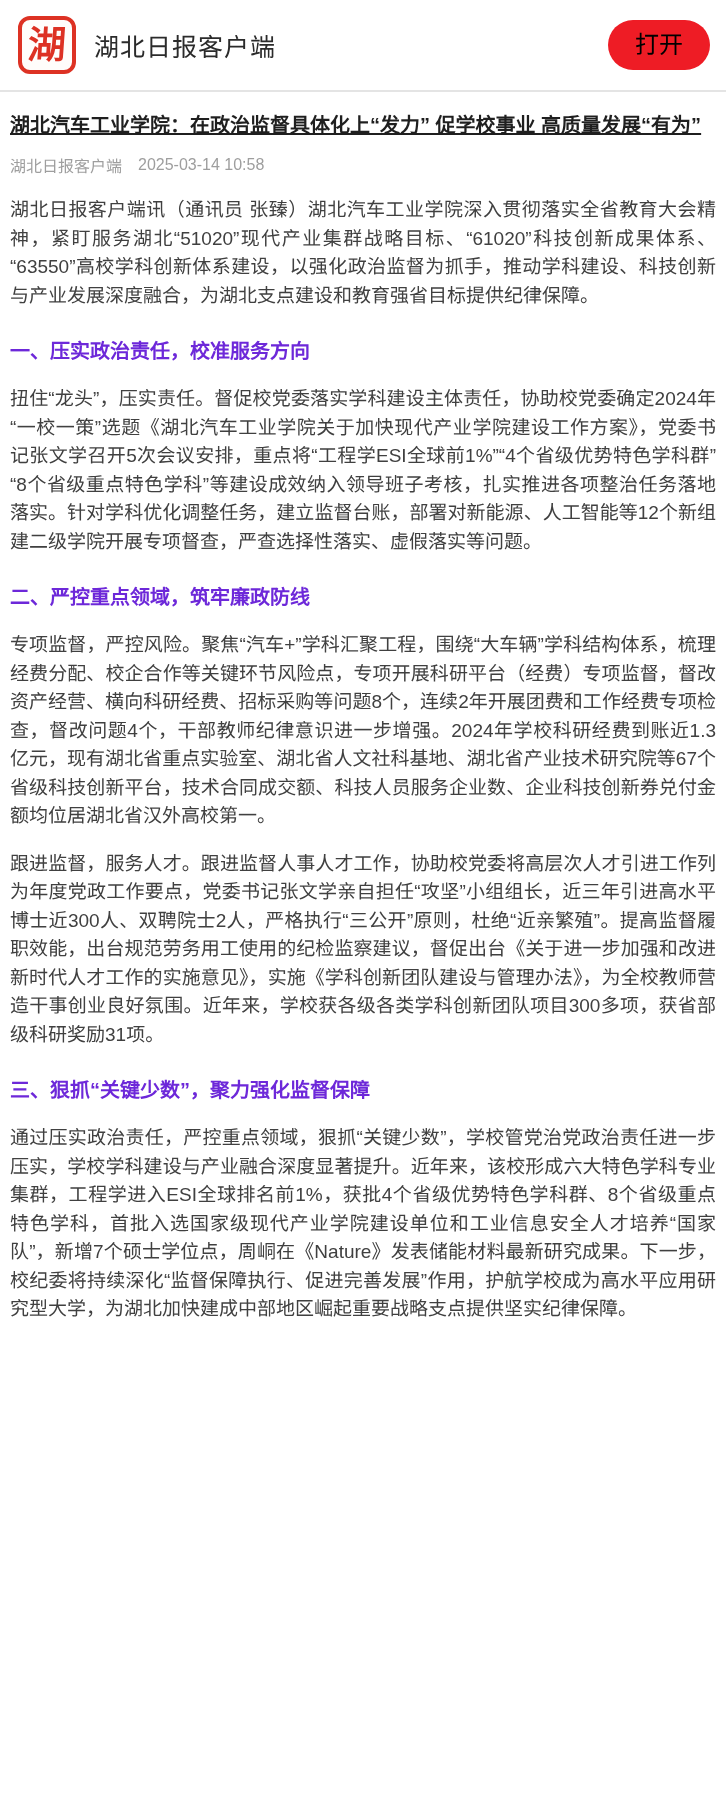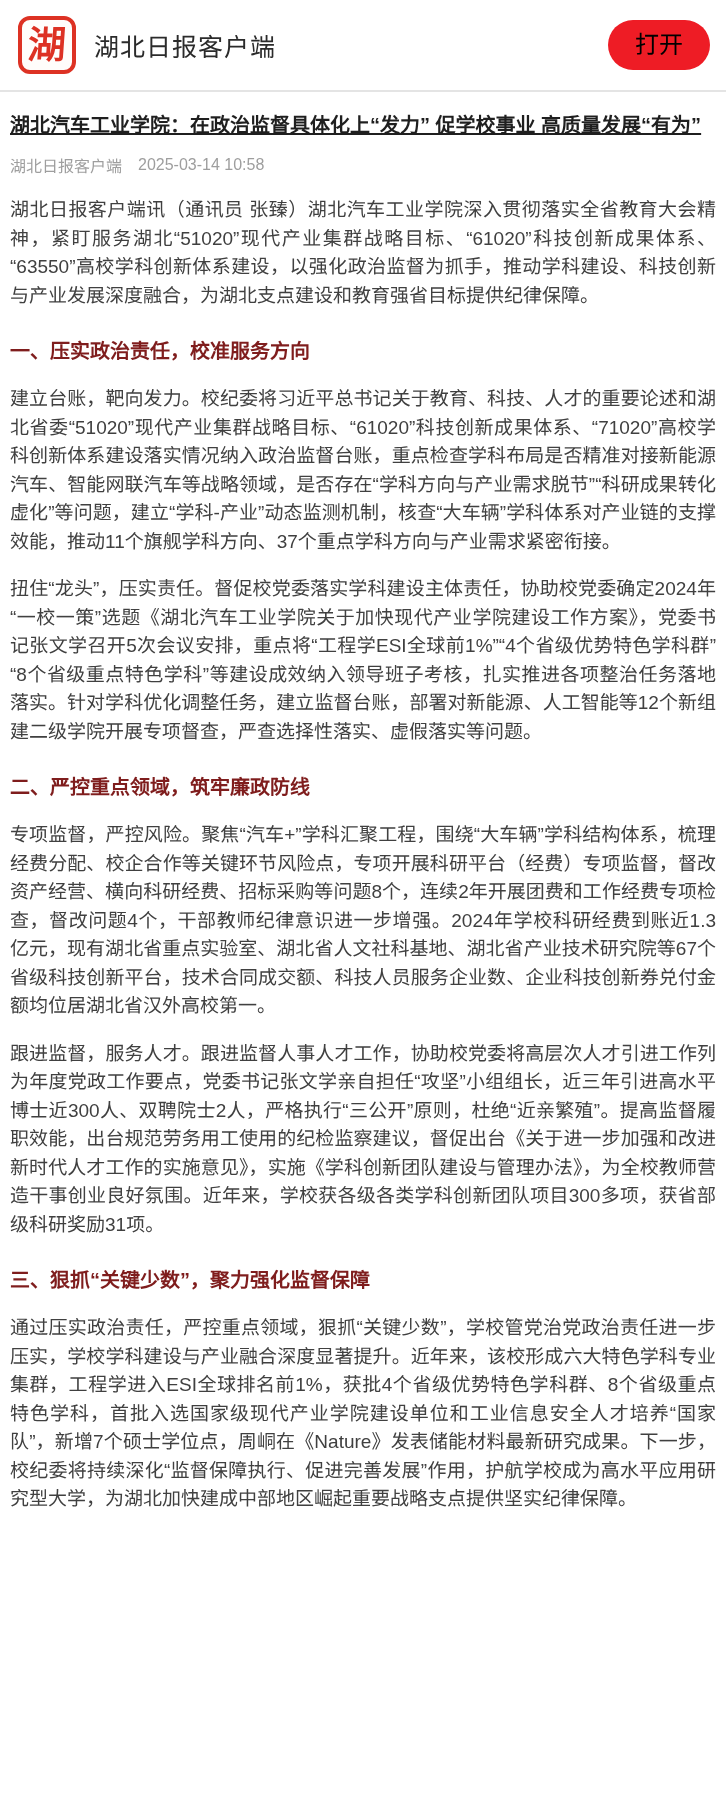--- a/index.html
+++ b/index.html
@@ -90,21 +90,21 @@
     font-size:19px;
     line-height:1.5;
     color:var(--body-text);
     margin:19px 0;
     text-align:justify;
   }
   .article-body .section-heading{
     font-size:20px;
     line-height:1.45;
     font-weight:700;
-    color:#7f1d1d;
+    color:#6d28d9;
     margin:27px 0 19px 0;
   }
 </style>
 </head>
 <body>
 
 <header class="app-header">
   <div class="app-logo">
     <span class="logo-char">湖</span>
   </div>
@@ -114,21 +114,20 @@
 
 <main class="article">
   <h1 class="article-title">湖北汽车工业学院：在政治监督具体化上“发力” 促学校事业 高质量发展“有为”</h1>
   <div class="article-meta">
     <span>湖北日报客户端</span>
     <span>2025-03-14 10:58</span>
   </div>
   <div class="article-body">
       <p class="paragraph">湖北日报客户端讯（通讯员 张臻）湖北汽车工业学院深入贯彻落实全省教育大会精神，紧盯服务湖北“51020”现代产业集群战略目标、“61020”科技创新成果体系、“63550”高校学科创新体系建设，以强化政治监督为抓手，推动学科建设、科技创新与产业发展深度融合，为湖北支点建设和教育强省目标提供纪律保障。</p>
       <h2 class="section-heading">一、压实政治责任，校准服务方向</h2>
-      <p class="paragraph">建立台账，靶向发力。校纪委将习近平总书记关于教育、科技、人才的重要论述和湖北省委“51020”现代产业集群战略目标、“61020”科技创新成果体系、“71020”高校学科创新体系建设落实情况纳入政治监督台账，重点检查学科布局是否精准对接新能源汽车、智能网联汽车等战略领域，是否存在“学科方向与产业需求脱节”“科研成果转化虚化”等问题，建立“学科-产业”动态监测机制，核查“大车辆”学科体系对产业链的支撑效能，推动11个旗舰学科方向、37个重点学科方向与产业需求紧密衔接。</p>
       <p class="paragraph">扭住“龙头”，压实责任。督促校党委落实学科建设主体责任，协助校党委确定2024年“一校一策”选题《湖北汽车工业学院关于加快现代产业学院建设工作方案》，党委书记张文学召开5次会议安排，重点将“工程学ESI全球前1%”“4个省级优势特色学科群”“8个省级重点特色学科”等建设成效纳入领导班子考核，扎实推进各项整治任务落地落实。针对学科优化调整任务，建立监督台账，部署对新能源、人工智能等12个新组建二级学院开展专项督查，严查选择性落实、虚假落实等问题。</p>
       <h2 class="section-heading">二、严控重点领域，筑牢廉政防线</h2>
       <p class="paragraph">专项监督，严控风险。聚焦“汽车+”学科汇聚工程，围绕“大车辆”学科结构体系，梳理经费分配、校企合作等关键环节风险点，专项开展科研平台（经费）专项监督，督改资产经营、横向科研经费、招标采购等问题8个，连续2年开展团费和工作经费专项检查，督改问题4个，干部教师纪律意识进一步增强。2024年学校科研经费到账近1.3亿元，现有湖北省重点实验室、湖北省人文社科基地、湖北省产业技术研究院等67个省级科技创新平台，技术合同成交额、科技人员服务企业数、企业科技创新券兑付金额均位居湖北省汉外高校第一。</p>
       <p class="paragraph">跟进监督，服务人才。跟进监督人事人才工作，协助校党委将高层次人才引进工作列为年度党政工作要点，党委书记张文学亲自担任“攻坚”小组组长，近三年引进高水平博士近300人、双聘院士2人，严格执行“三公开”原则，杜绝“近亲繁殖”。提高监督履职效能，出台规范劳务用工使用的纪检监察建议，督促出台《关于进一步加强和改进新时代人才工作的实施意见》，实施《学科创新团队建设与管理办法》，为全校教师营造干事创业良好氛围。近年来，学校获各级各类学科创新团队项目300多项，获省部级科研奖励31项。</p>
       <h2 class="section-heading">三、狠抓“关键少数”，聚力强化监督保障</h2>
       <p class="paragraph">通过压实政治责任，严控重点领域，狠抓“关键少数”，学校管党治党政治责任进一步压实，学校学科建设与产业融合深度显著提升。近年来，该校形成六大特色学科专业集群，工程学进入ESI全球排名前1%，获批4个省级优势特色学科群、8个省级重点特色学科，首批入选国家级现代产业学院建设单位和工业信息安全人才培养“国家队”，新增7个硕士学位点，周峒在《Nature》发表储能材料最新研究成果。下一步，校纪委将持续深化“监督保障执行、促进完善发展”作用，护航学校成为高水平应用研究型大学，为湖北加快建成中部地区崛起重要战略支点提供坚实纪律保障。</p>
     </div>
 </main>
 
 </body></html>

